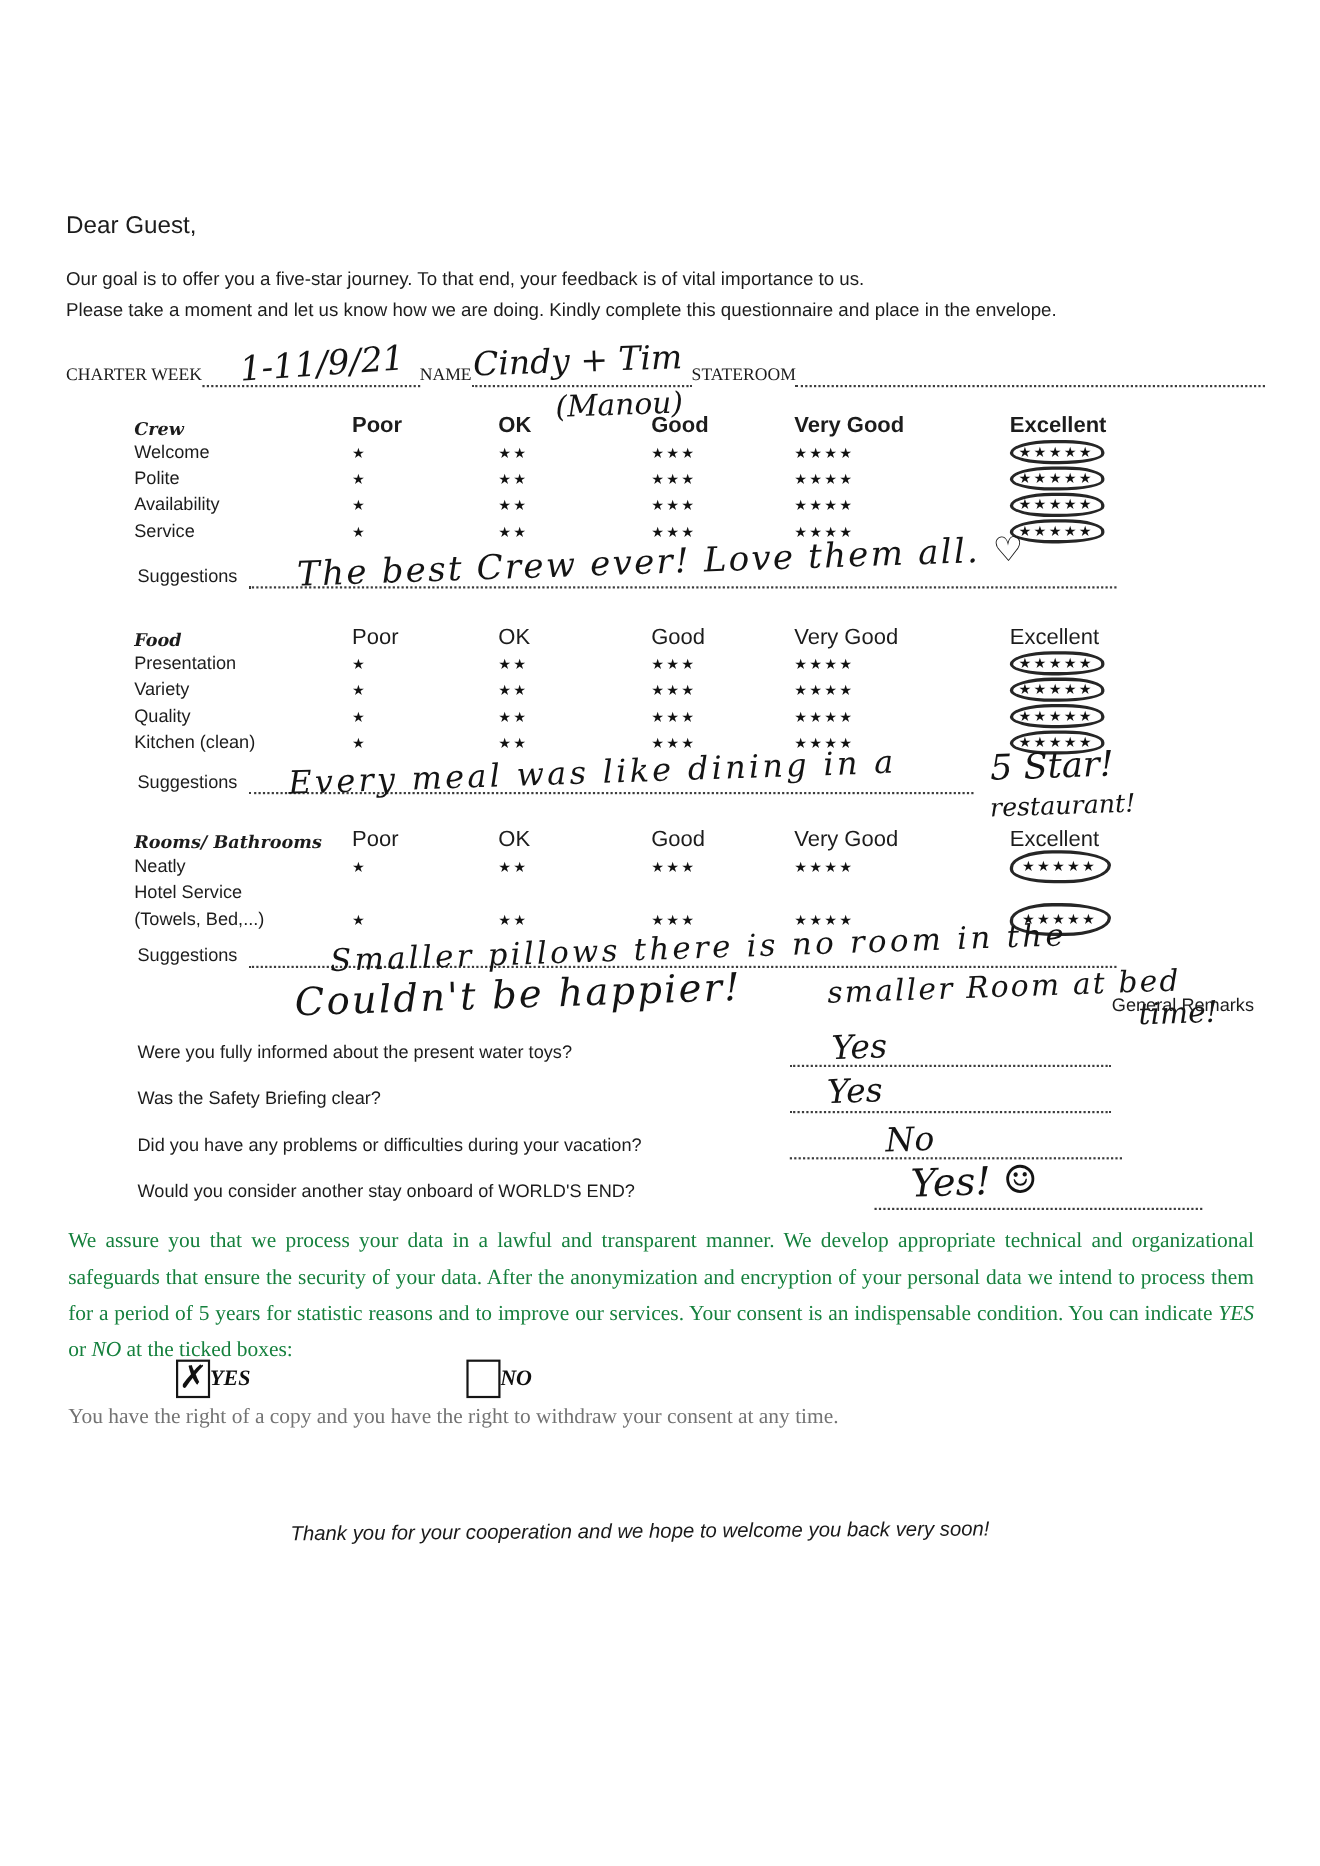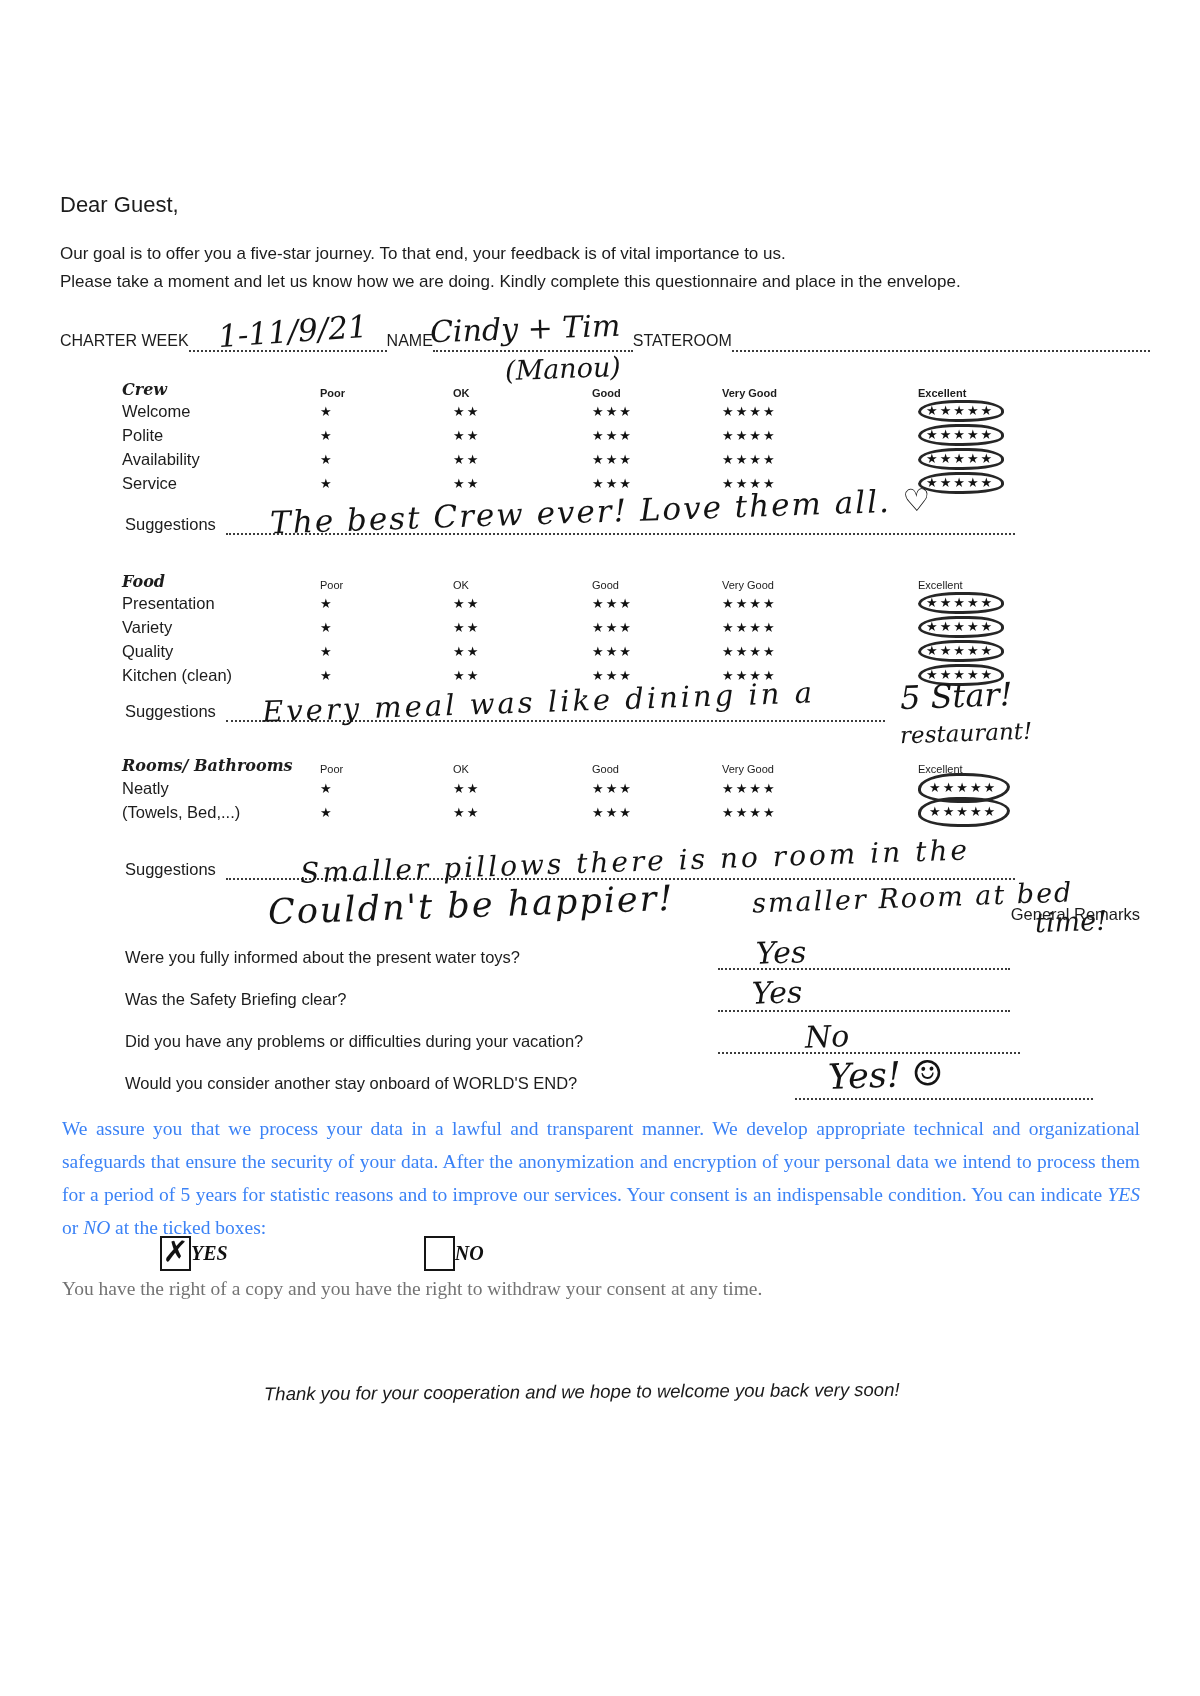--- a/index.html
+++ b/index.html
@@ -16,37 +16,37 @@
     color:#161616;
   }
   .greeting { position:absolute; top:192px; left:60px; font-size:22px; }
   .intro { position:absolute; top:240px; left:60px; width:1090px; font-size:17px; line-height:28px; }
 
   
   .charter-line {
     position:absolute; top:322px; left:60px; width:1090px; height:30px;
     display:flex; align-items:flex-end; font-size:16px;
   }
-  .charter-line .lbl { padding-bottom:2px; white-space:nowrap; }
+  .charter-line .lbl { padding-bottom:2px; white-space:nowrap;font-family:Liberation Serif, serif; }
   .dotseg { border-bottom:2px dotted #3c3c3c; height:14px; position:relative; }
   .seg1 { width:198px; } .seg2 { width:200px; } .seg3 { flex:1; }
 
   
   .rtable { position:absolute; left:122px; width:960px; }
   .rrow {
     display:grid;
     grid-template-columns:198px 133px 139px 130px 196px 154px;
     align-items:center; height:24px;
   }
   .rrow.head { height:27px; align-items:end; }
   .script {
     font-family:"DejaVu Serif", serif; font-style:italic; font-weight:bold;
     font-size:16px; white-space:nowrap;
   }
-  .colhead { font-size:11px; }
+  .colhead { font-size:20px; }
   .bold .colhead { font-weight:bold; }
   .rlabel { font-size:16.5px; white-space:nowrap; }
   .stars { font-size:13px; letter-spacing:2px; white-space:nowrap; color:#111; }
   .circ {
     display:inline-block; border:3px solid #262626; padding:0px 7px 1px 5px;
     border-radius:50% 46% 54% 50% / 60% 55% 48% 52%;
     margin:-2px 0;
   }
   .circ.big {
     padding:4px 10px 5px 8px;
@@ -69,21 +69,21 @@
   }
 
   
   .question { position:absolute; left:125px; font-size:16.5px; }
   .ansline { position:absolute; border-bottom:2px dotted #3c3c3c; height:2px; }
 
   
   .consent {
     position:absolute; top:1112px; left:62px; width:1078px;
     font-family:"Liberation Serif", serif; font-size:19.5px; line-height:33px;
-    text-align:justify; color:#3b82f6;
+    text-align:justify; color:#15803d;
   }
   .consent i { font-style:italic; }
   .cboxrow { position:absolute; top:1236px; left:160px; display:flex; align-items:center; }
   .cbox {
     width:27px; height:31px; border:2.5px solid #151515; display:inline-block;
     position:relative; background:#fff;
   }
   .cbox .mark {
     position:absolute; left:1px; top:-4px; font-size:30px;
     font-family:"DejaVu Serif", serif; color:#111; transform:rotate(3deg);
@@ -238,20 +238,28 @@
     </div>
     <div class="rrow">
       <span class="rlabel">Neatly</span>
       <span class="stars">★</span>
       <span class="stars">★★</span>
       <span class="stars">★★★</span>
       <span class="stars">★★★★</span>
       <span class="stars"><span class="circ big">★★★★★</span></span>
     </div>
     <div class="rrow">
+      <span class="rlabel">Hotel Service</span>
+      <span></span>
+        <span></span>
+        <span></span>
+        <span></span>
+        <span></span>
+    </div>
+    <div class="rrow">
       <span class="rlabel">(Towels, Bed,...)</span>
       <span class="stars">★</span>
       <span class="stars">★★</span>
       <span class="stars">★★★</span>
       <span class="stars">★★★★</span>
       <span class="stars"><span class="circ big">★★★★★</span></span>
     </div>
   </div>
 
   <div class="writein" style="top:860px; left:125px; width:890px;">

